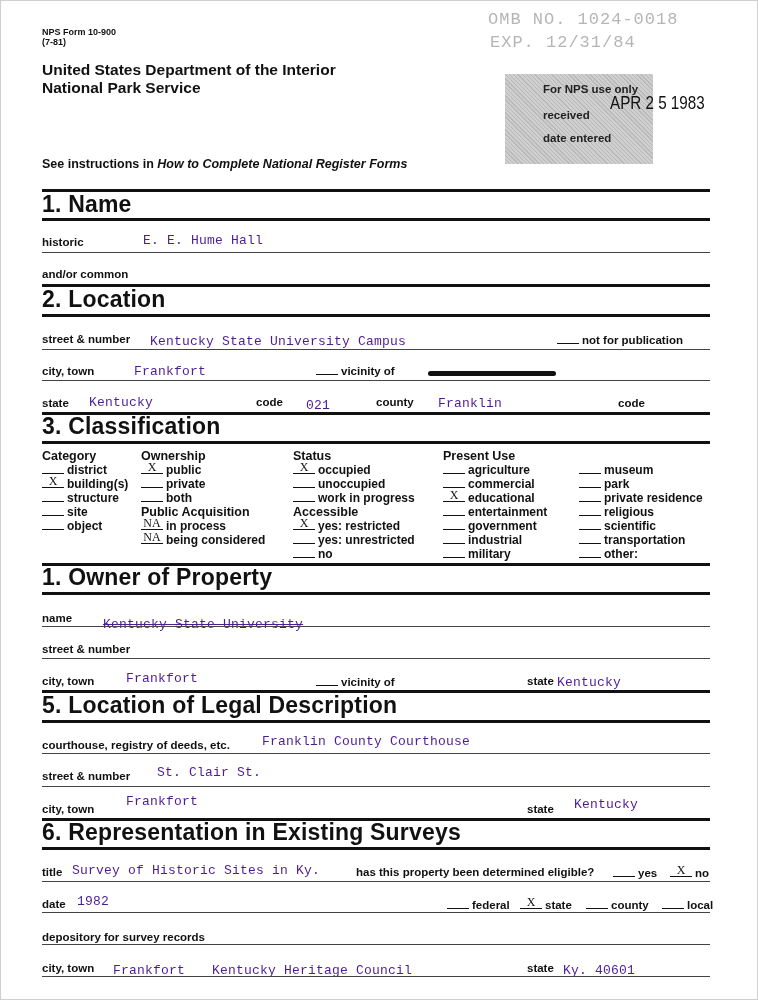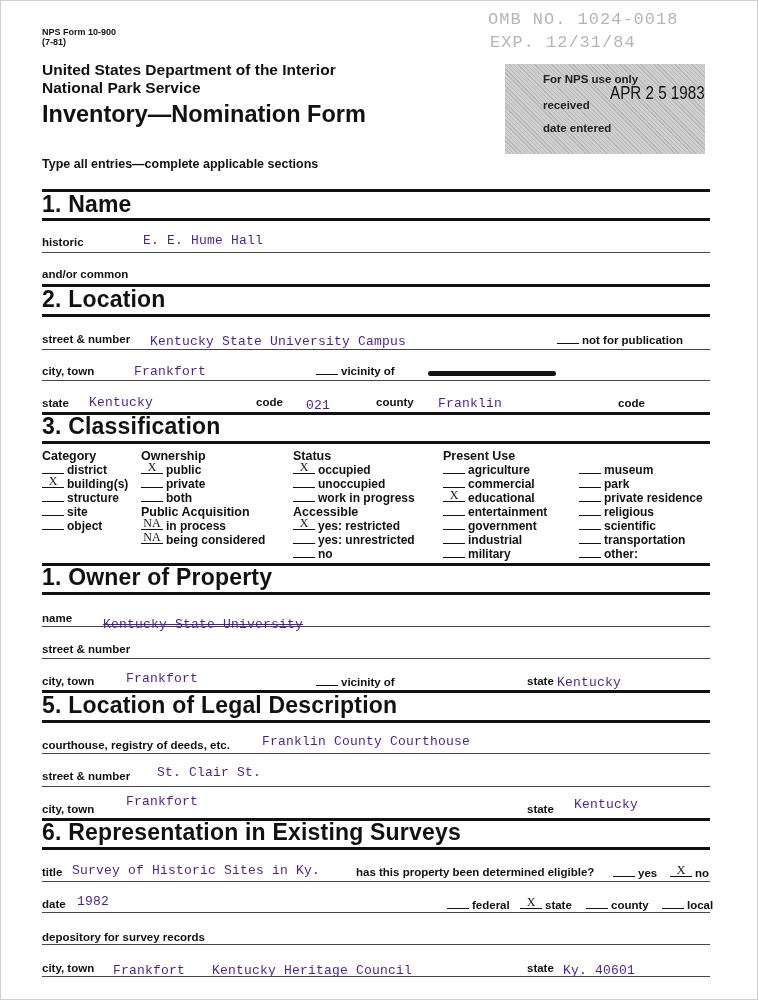--- a/index.html
+++ b/index.html
@@ -15,21 +15,21 @@
   .rule { position: absolute; left: 42px; width: 668px; background: #111; }
   .rule.thick { height: 3px; }
   .rule.thin { height: 1px; background: #444; }
   .sec-title { position: absolute; left: 42px; font-size: 23px; font-weight: bold; letter-spacing: 0.2px; }
   .blank { display: inline-block; width: 22px; border-bottom: 1px solid #111; height: 10px; margin-right: 3px; position: relative; text-align: center; vertical-align: baseline; }
   .blank .x { font-family: "Liberation Serif", "DejaVu Serif", serif; font-weight: normal; font-size: 12px; position: absolute; left: 0; right: 0; top: -3px; }
   .cls-col { position: absolute; font-size: 12px; font-weight: bold; line-height: 14px; }
   .cls-col .head { font-size: 12.5px; font-weight: 900; }
   .cls-col .opt { font-weight: bold; }
   .stamp {
-    position: absolute; left: 505px; top: 64px; width: 200px; height: 90px;
+    position: absolute; left: 505px; top: 74px; width: 148px; height: 90px;
     background: repeating-linear-gradient(45deg, #b9b9b9 0 1px, #cfcfcf 1px 3px), #c4c4c4;
   }
   .stamp .t { position: absolute; font-size: 11.5px; font-weight: bold; color: #222; }
   .omb { position: absolute; font-family: "Liberation Mono", "DejaVu Sans Mono", monospace; color: #b5b5b5; font-size: 17px; letter-spacing: 1px; }
   .strike-blob { display: inline-block; width: 128px; height: 5px; background: #111; border-radius: 3px; vertical-align: middle; }
 </style>
 </head>
 <body>
 
 <div class="page-border"></div>
@@ -38,24 +38,23 @@
   <div>NPS Form 10-900</div>
   <div>(7-81)</div>
 </div>
 
 <div class="omb" style="left:488px;top:10px;">OMB NO. 1024-0018</div>
 <div class="omb" style="left:490px;top:33px;">EXP. 12/31/84</div>
 
 <div class="abs b" style="left:42px;top:61px;font-size:15.5px;font-weight:900;">United States Department of the Interior</div>
 <div class="abs" style="left:42px;top:79px;font-size:15.5px;font-weight:bold;">National Park Service</div>
 <div class="abs b" style="left:42px;top:101px;font-size:23.5px;font-weight:900;line-height:26px;">
-  <div>Inventory—Nomination Form</div>
 </div>
 <div class="abs b" style="left:42px;top:157px;font-size:12.5px;line-height:15px;">
-  <div>Type all entries—complete applicable sections</div>
+  <div><span>See instructions in </span><i>How to Complete National Register Forms</i></div>
 </div>
 
 <div class="stamp">
   <div class="t" style="left:38px;top:9px;">For NPS use only</div>
   <div class="t" style="left:38px;top:35px;">received</div>
   <div class="t" style="left:38px;top:58px;">date entered</div>
   <div class="abs" style="left:105px;top:18px;font-family:'Liberation Sans Narrow','Liberation Sans',sans-serif;font-size:19px;color:#111;transform:scaleX(0.8);transform-origin:left;white-space:nowrap;">APR 2 5 1983</div>
 </div>
 
 <div class="rule thick" style="top:189px;"></div>

